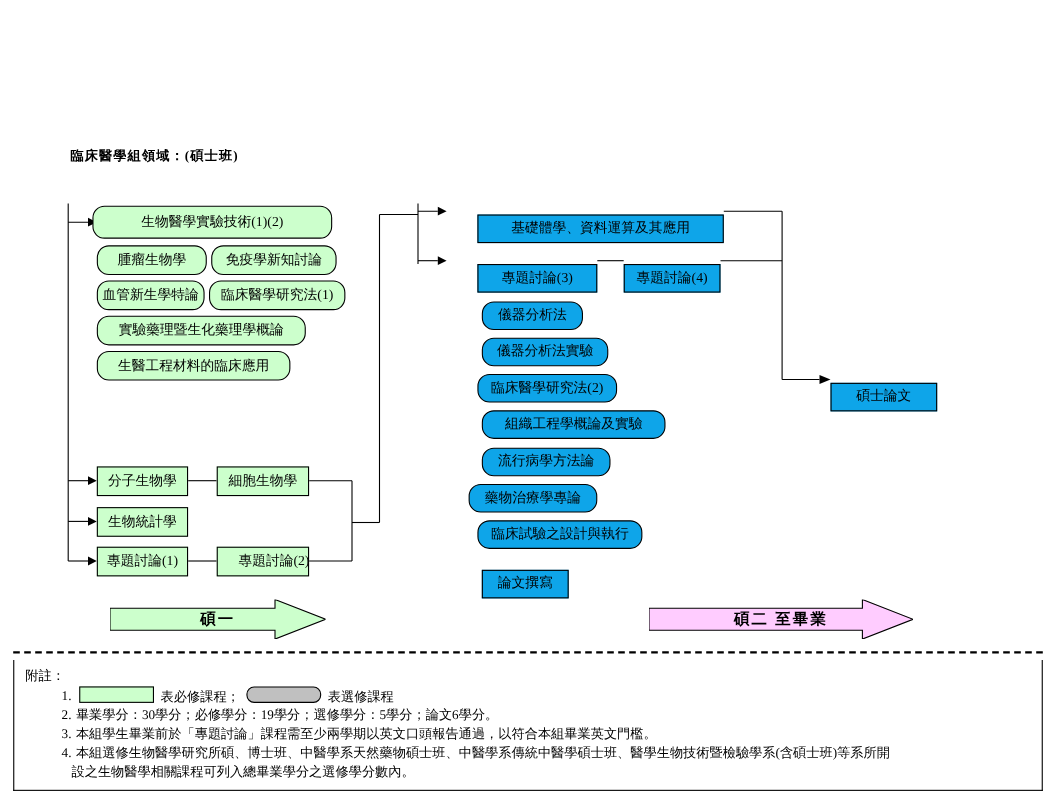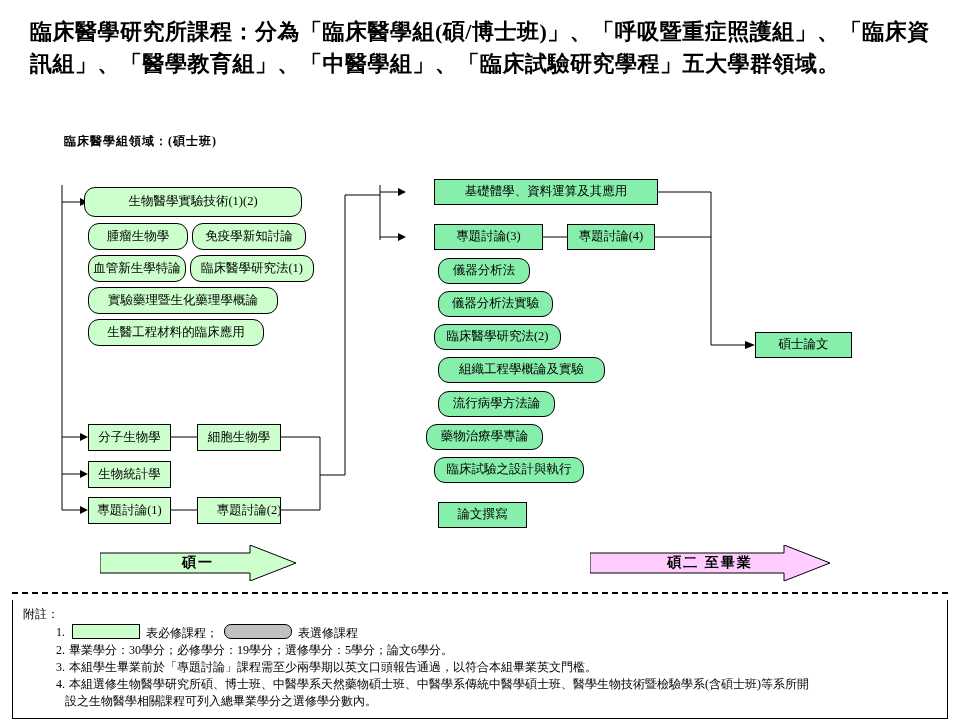--- a/index.html
+++ b/index.html
@@ -61,21 +61,22 @@
     white-space: nowrap;
     padding: 0 6px;
   }
   .req {
     background: #ccffcc;
   }
   .elec-green {
     background: #ccffcc;
   }
   .pink {
-    background: #86efac;
+    background: #0ea5e9;
+    margin-top: 16px;
   }
   .sq {
     border-radius: 0;
   }
   
   .lines {
     position: absolute;
     left: 0;
     top: 0;
     width: 960px;
@@ -147,21 +148,20 @@
   .swatch.grey { background: #c0c0c0; border-radius: 7px; }
   .note-indent {
     padding-left: 42px;
   }
 </style>
 </head>
 <body>
 
 <div class="page">
 
-  <div class="title">臨床醫學研究所課程：分為「臨床醫學組(碩/博士班)」、「呼吸暨重症照護組」、「臨床資訊組」、「醫學教育組」、「中醫學組」、「臨床試驗研究學程」五大學群領域。</div>
   <div class="subtitle">臨床醫學組領域：(碩士班)</div>
 
   <div class="diagram">
 
     <svg class="lines" viewBox="0 0 960 425" xmlns="http://www.w3.org/2000/svg">
 
       <line x1="62" y1="20" x2="62" y2="345" stroke="#000" stroke-width="1"></line>
 
       <line x1="62" y1="37" x2="80" y2="37" stroke="#000" stroke-width="1"></line>
       <polygon points="80,33 88,37 80,41" fill="#000"></polygon>
@@ -214,21 +214,21 @@
     <div class="node pink sq" style="left:434px; top:14px; width:224px; height:26px;">基礎體學、資料運算及其應用</div>
     <div class="node pink sq" style="left:434px; top:59px; width:109px; height:26px;">專題討論(3)</div>
     <div class="node pink sq" style="left:567px; top:59px; width:88px; height:26px;">專題討論(4)</div>
     <div class="node pink" style="left:438px; top:93px; width:92px; height:26px;">儀器分析法</div>
     <div class="node pink" style="left:438px; top:126px; width:115px; height:26px;">儀器分析法實驗</div>
     <div class="node pink" style="left:434px; top:159px; width:127px; height:26px;">臨床醫學研究法(2)</div>
     <div class="node pink" style="left:438px; top:192px; width:167px; height:26px;">組織工程學概論及實驗</div>
     <div class="node pink" style="left:438px; top:226px; width:117px; height:26px;">流行病學方法論</div>
     <div class="node pink" style="left:426px; top:259px; width:117px; height:26px;">藥物治療學專論</div>
     <div class="node pink" style="left:434px; top:292px; width:150px; height:26px;">臨床試驗之設計與執行</div>
-    <div class="node pink sq" style="left:438px; top:337px; width:89px; height:26px;">論文撰寫</div>
+    <div class="node pink sq" style="left:438px; top:337px; width:79px; height:26px;">論文撰寫</div>
 
     <div class="node pink sq" style="left:755px; top:167px; width:97px; height:26px;">碩士論文</div>
 
     <div class="banner" style="left:100px; top:380px; width:196px; height:36px;align-items:center;">
       <svg width="196" height="36" viewBox="0 0 196 36" xmlns="http://www.w3.org/2000/svg">
         <polygon points="0,8 150,8 150,0 196,18 150,36 150,28 0,28" fill="#ccffcc" stroke="#000000" stroke-width="1"></polygon>
       </svg>
       <div class="label" style="left:0; top:9px;">碩一</div>
     </div>
 

